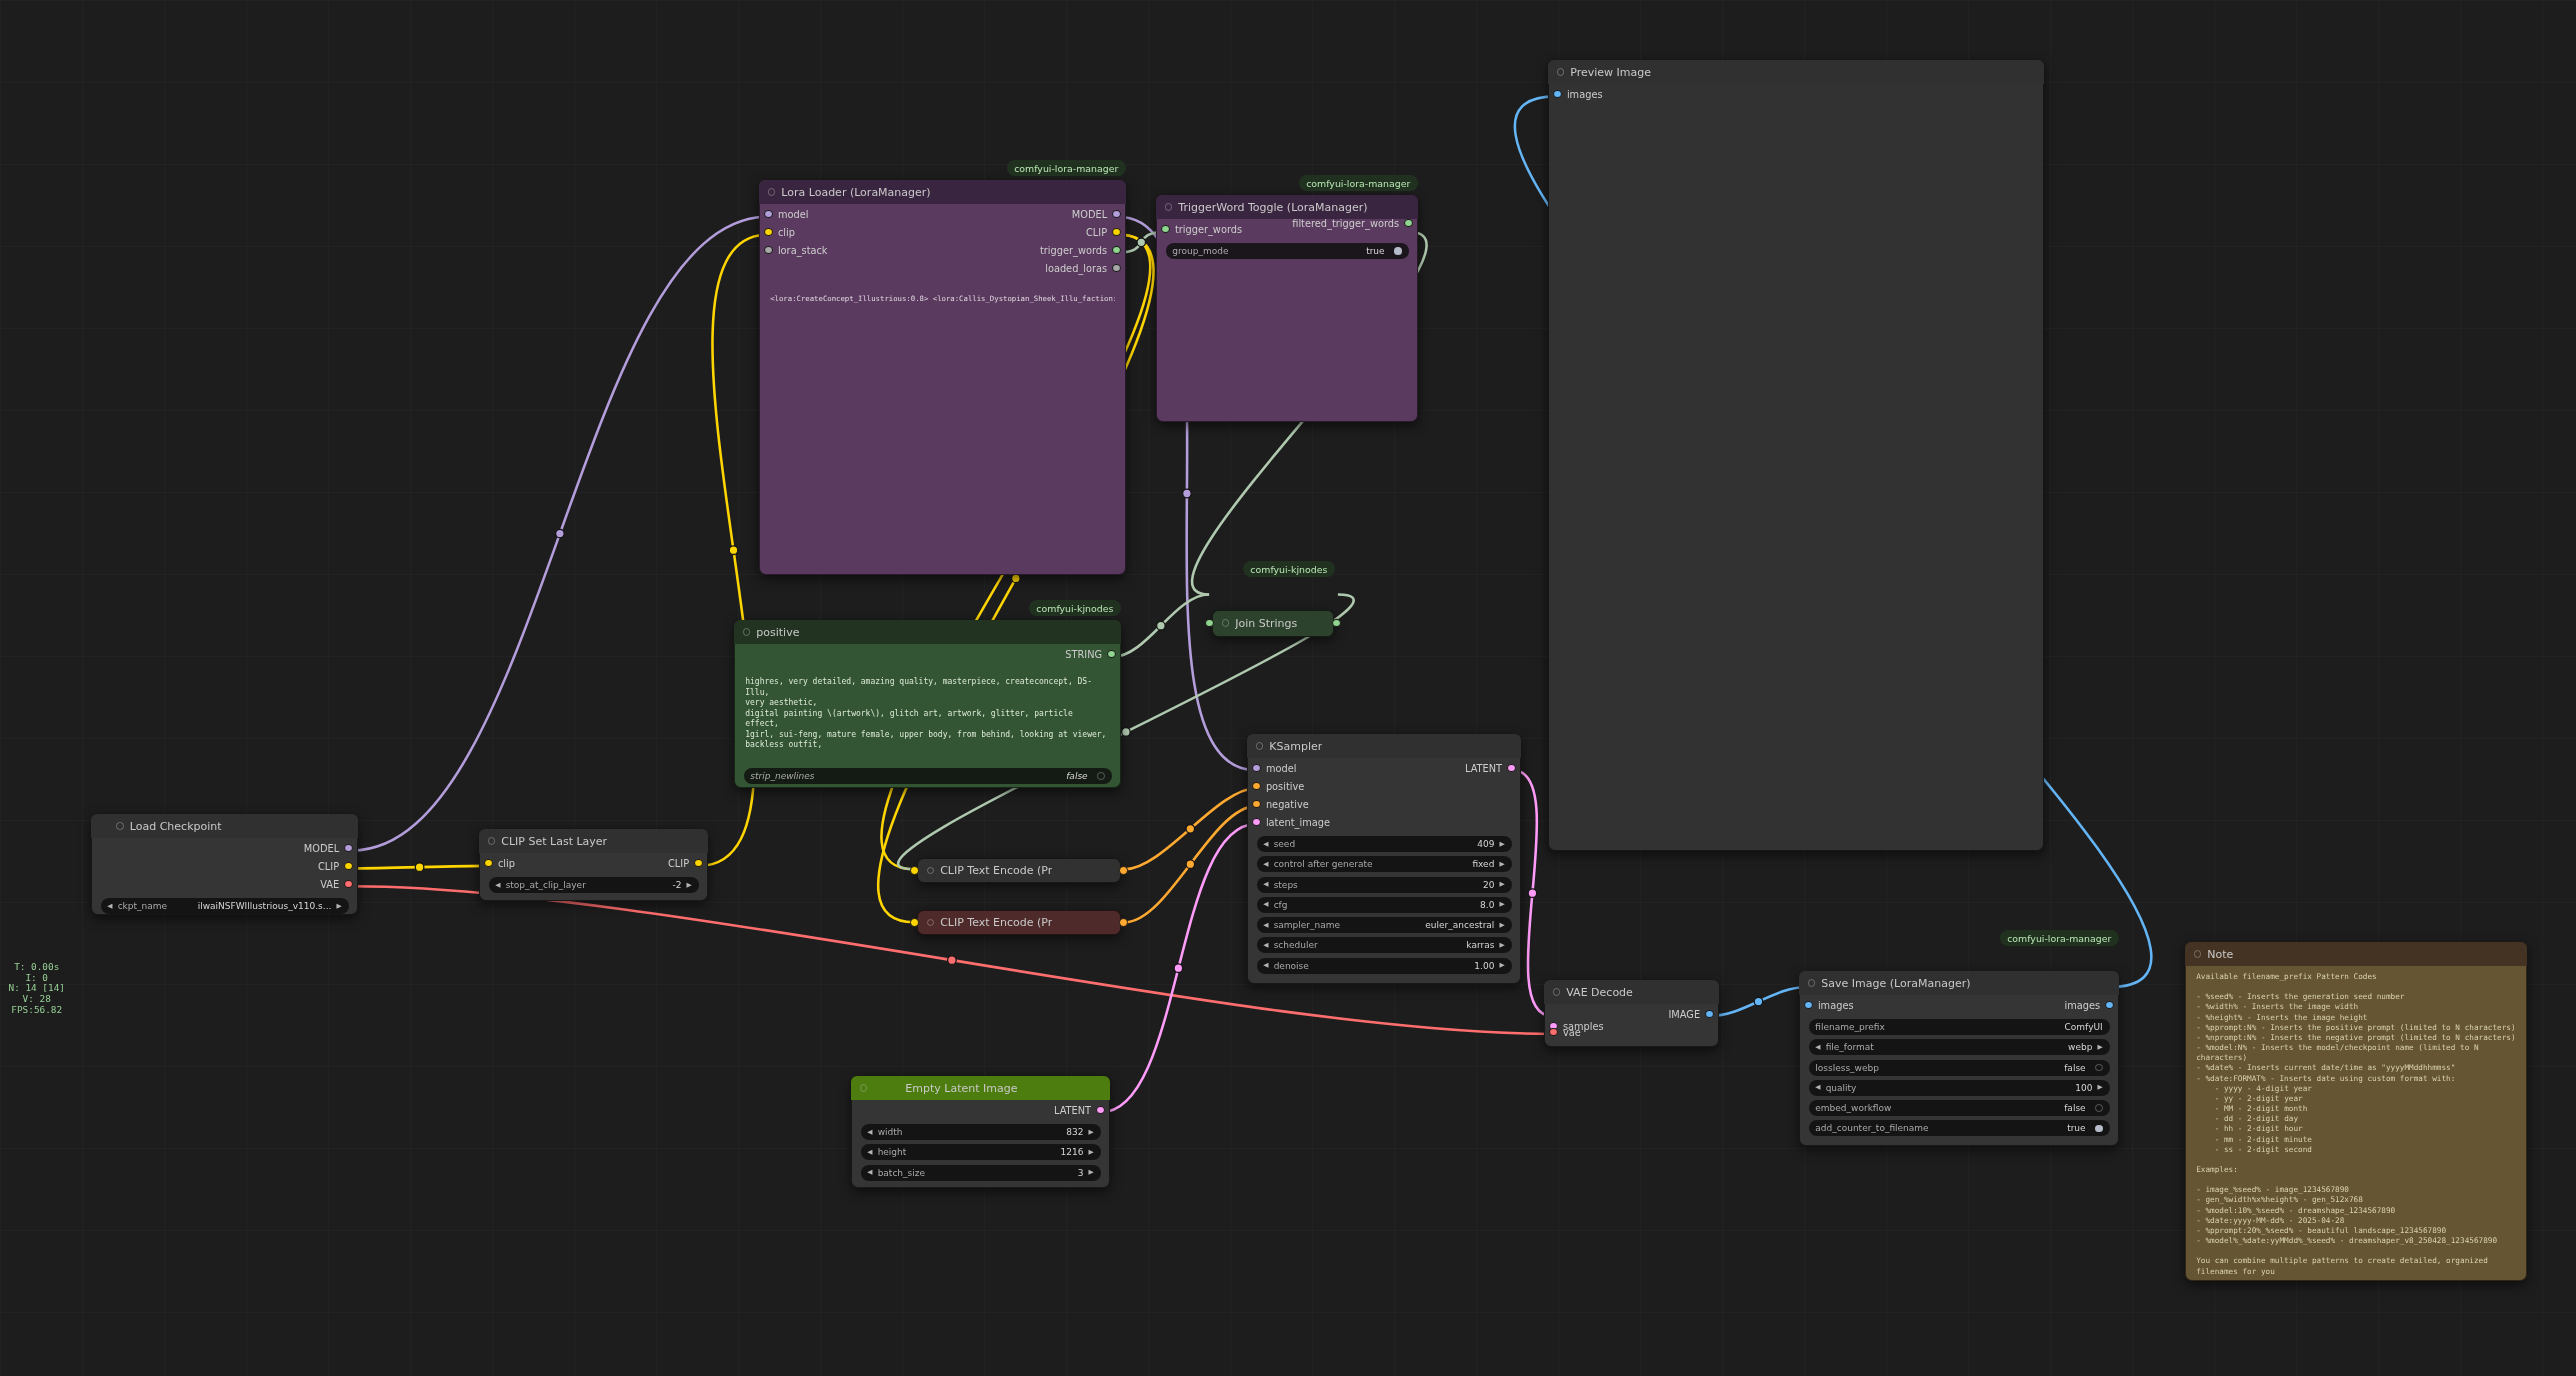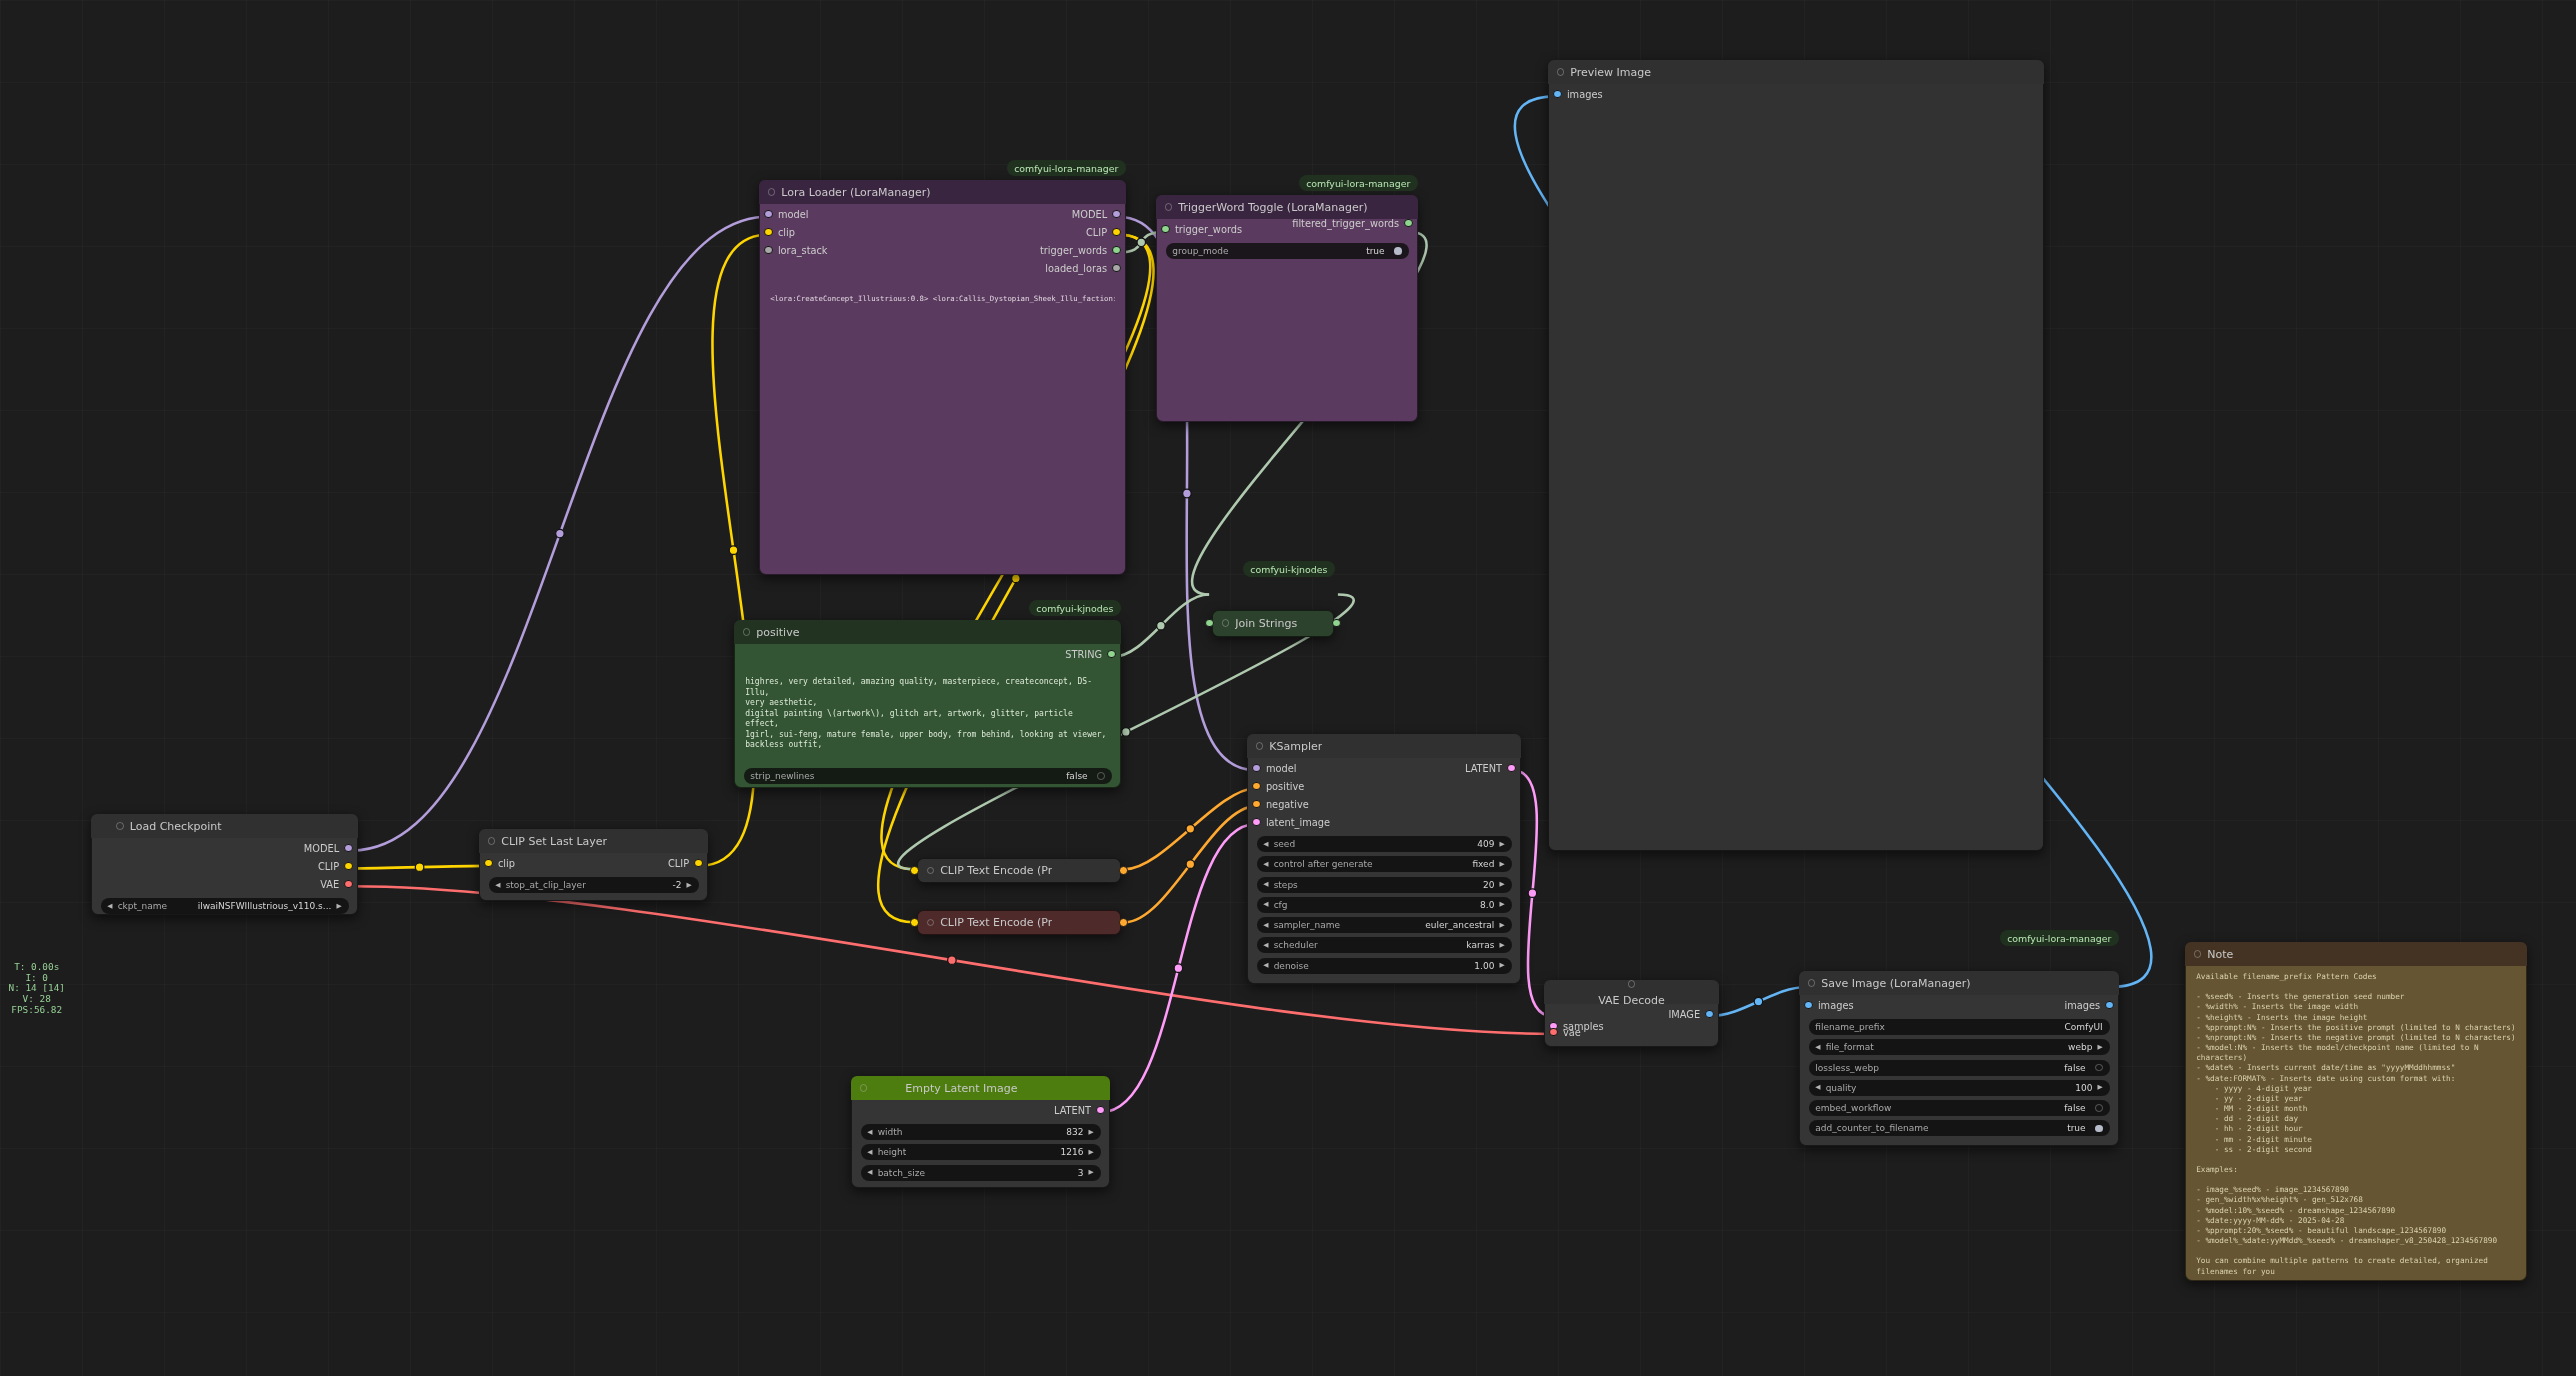--- a/index.html
+++ b/index.html
@@ -192,21 +192,21 @@
     <div class="badge" style="right: 1455px; top: 600px;">comfyui-kjnodes</div>
     <div class="node" style="left: 734px; top: 620px; width: 387px; height: 168px; background: rgb(52, 85, 52);">
       <div class="ntitle" style="background: rgb(34, 51, 34);">
         <div class="ring"></div>
         <div class="tlabel">positive</div>
       </div>
       <div class="slot out" style="top: 24px;">
         <div class="slabel">STRING</div>
         <div class="dot" style="background: rgb(143, 212, 143);"></div>
       </div>
-      <div class="widgets" style="top: 147px;">
+      <div class="widgets" style="top: 147px; font-style: italic;">
         <div class="widget">
           <div class="wname">strip_newlines</div>
           <div class="wval">false</div>
           <div class="tdot off"></div>
         </div>
       </div>
       <div class="ntext" style="top: 56px; font-size: 8px; color: rgb(221, 234, 217);">highres, very detailed, amazing quality, masterpiece, createconcept, DS-Illu,
 very aesthetic,
 digital painting \(artwork\), glitch art, artwork, glitter, particle effect,
 1girl, sui-feng, mature female, upper body, from behind, looking at viewer, backless outfit,</div>
@@ -330,21 +330,21 @@
         </div>
         <div class="widget">
           <div class="warr">◀</div>
           <div class="wname">batch_size</div>
           <div class="wval">3</div>
           <div class="warr">▶</div>
         </div>
       </div>
     </div>
     <div class="node" style="left: 1544px; top: 980px; width: 175px; height: 67px; background: rgb(53, 53, 53);">
-      <div class="ntitle" style="background: rgb(48, 48, 48); flex-direction: column;">
+      <div class="ntitle" style="background: rgb(48, 48, 48);">
         <div class="ring"></div>
         <div class="tlabel">VAE Decode</div>
       </div>
       <div class="slot in" style="top: 24px; margin-top: 12px;">
         <div class="dot" style="background: rgb(255, 156, 249);"></div>
         <div class="slabel">samples</div>
       </div>
       <div class="slot in" style="top: 42px;">
         <div class="dot" style="background: rgb(255, 110, 110);"></div>
         <div class="slabel">vae</div>

